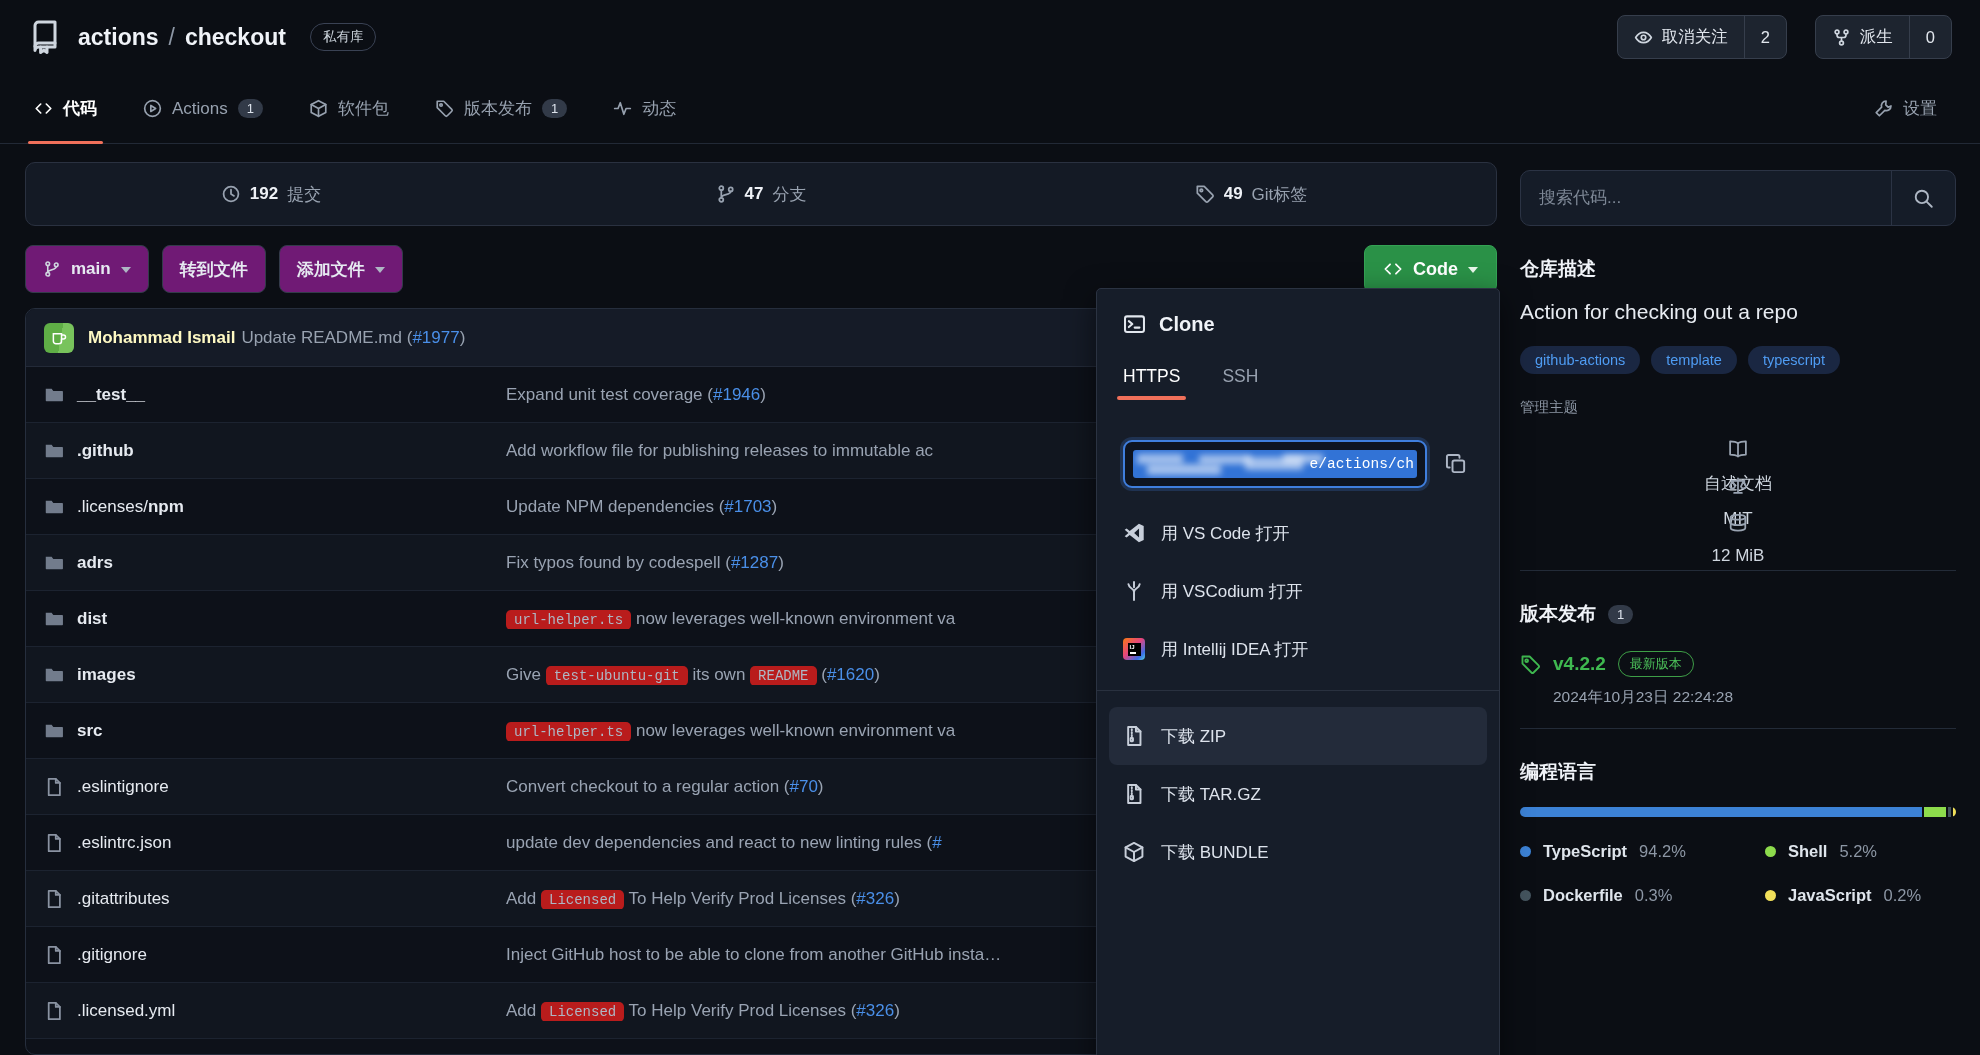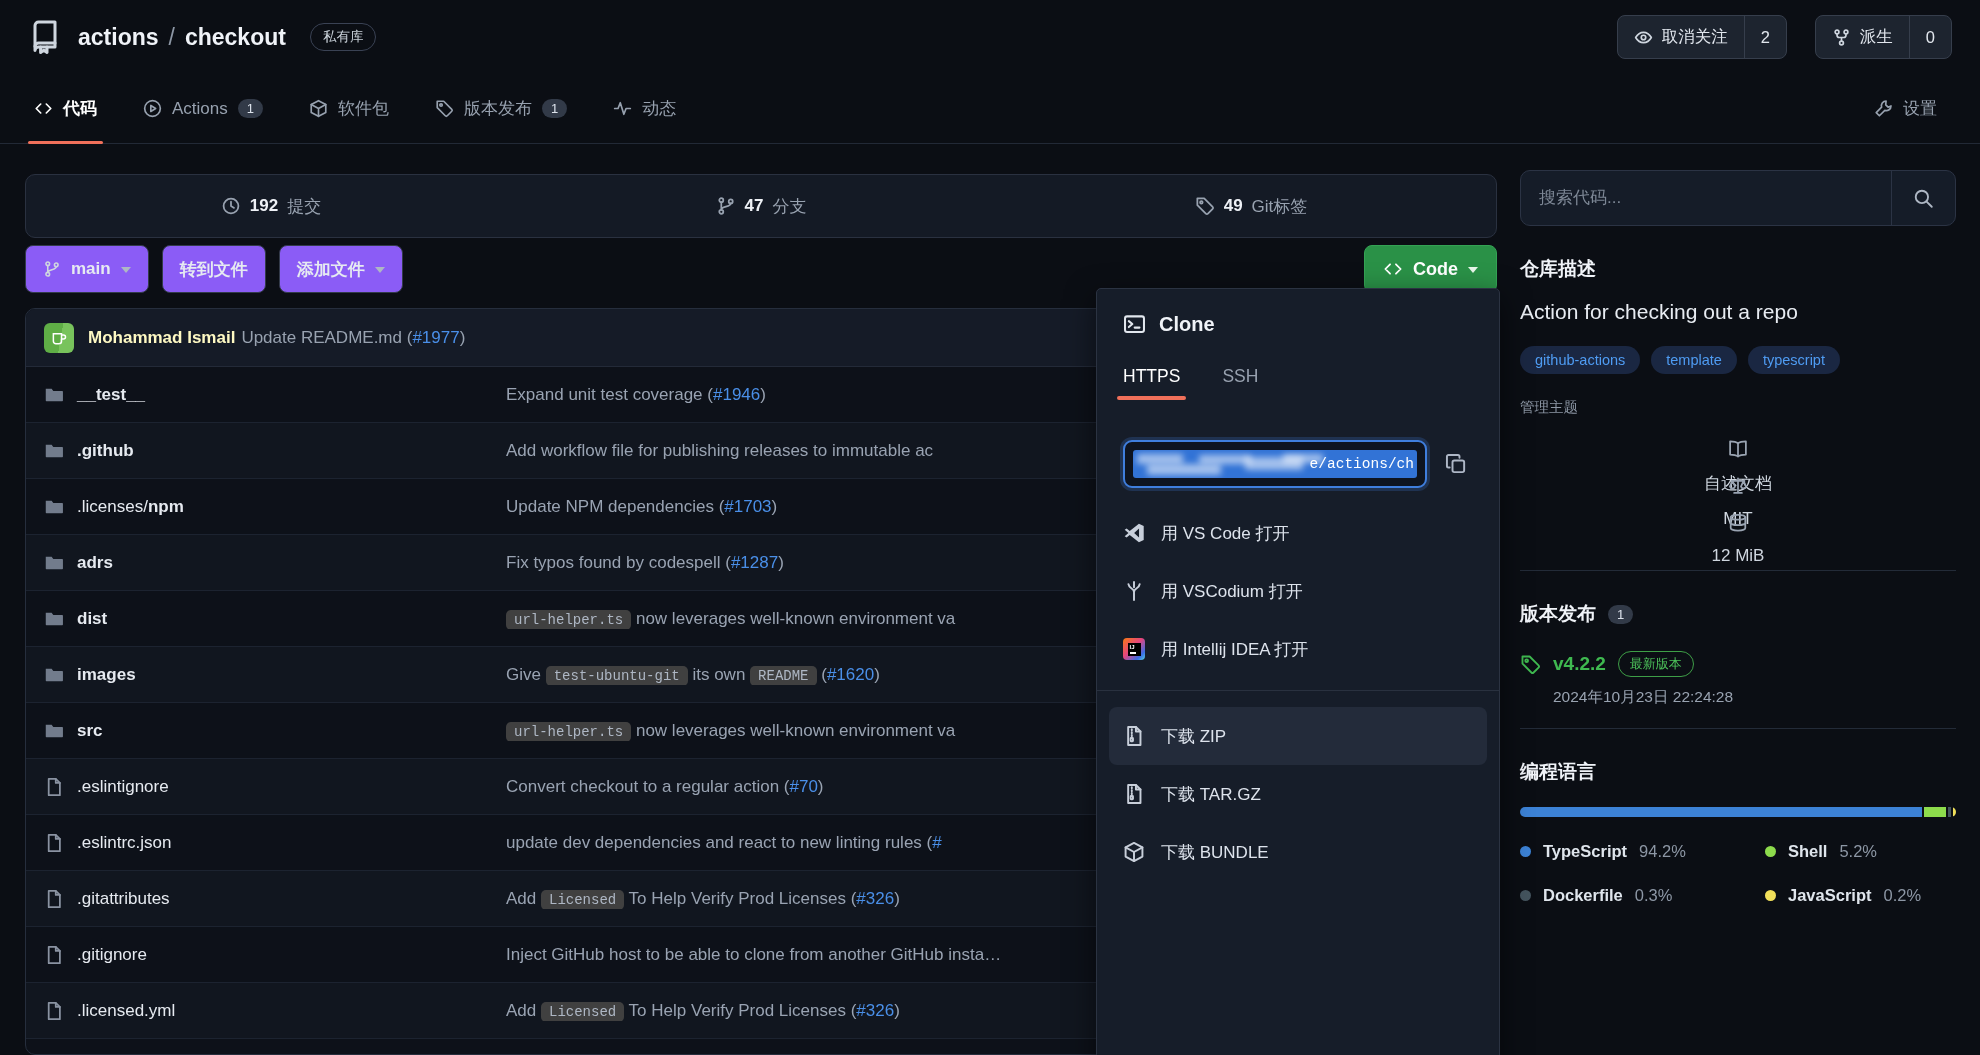--- a/index.html
+++ b/index.html
@@ -25,29 +25,29 @@
   
   .tabbar { display:flex; align-items:stretch; height:70px; padding:0 28px; border-bottom:1px solid #222936; }
   .tab { display:flex; align-items:center; gap:10px; padding:0 6px; margin-right:34px; font-size:17px; color:#97a1af; position:relative; cursor:pointer; }
   .tab .ic { width:19px; height:19px; }
   .tab.active { color:#fff; font-weight:bold; }
   .tab.active::after { content:""; position:absolute; left:0; right:0; bottom:-1px; height:3px; background:#f0705a; border-radius:2px; }
   .tab-badge { background:#323a48; color:#dde3ec; font-size:13px; font-weight:normal; border-radius:11px; padding:2px 9px; }
   .tab-settings { margin-left:auto; margin-right:9px; }
 
   
-  .stats { position:absolute; left:25px; top:174px; width:1472px; height:64px; display:flex;
+  .stats { position:absolute; left:25px; top:162px; width:1472px; height:64px; display:flex;
            background:#141a25; border:1px solid #2a3140; border-radius:10px; }
   .stat { flex:1; display:flex; align-items:center; justify-content:center; gap:9px; font-size:17px; color:#98a2b0; cursor:pointer; }
   .stat .ic { width:20px; height:20px; }
   .stat b { color:#eef1f6; font-weight:bold; }
 
   
   .toolbar { position:absolute; left:25px; top:245px; width:1472px; height:48px; display:flex; align-items:center; gap:13px; }
-  .tbtn { display:flex; align-items:center; gap:10px; height:48px; padding:0 17px; background:#8b5cf6; border:1px solid #333b4a;
+  .tbtn { display:flex; align-items:center; gap:10px; height:48px; padding:0 17px; background:#701a75; border:1px solid #333b4a;
           border-radius:8px; font-size:17px; font-weight:bold; color:#e6eaf1; cursor:pointer; }
   .tbtn .ic { width:18px; height:18px; color:#cfd6df; }
   .caret { width:0; height:0; border-left:5.5px solid transparent; border-right:5.5px solid transparent; border-top:6.5px solid #aeb7c4; margin-top:2px; }
   .code-btn { margin-left:auto; display:flex; align-items:center; gap:10px; height:48px; padding:0 18px; background:#2a9147;
               border:1px solid #34a354; border-radius:8px; font-size:18px; font-weight:bold; color:#fff; cursor:pointer; }
   .code-btn .ic { width:20px; height:20px; color:#fff; }
   .code-btn .caret { border-top-color:#e8f6ea; }
 
   
   .filebox { position:absolute; left:25px; top:308px; width:1472px; height:747px; background:#0d1119;
@@ -60,21 +60,21 @@
   .commit-msg { font-size:17px; color:#98a2b0; }
   a.plink { color:#4a8fe8; text-decoration:none; cursor:pointer; }
   .frow { display:flex; align-items:center; height:56px; border-bottom:1px solid #1c2330; padding:0 18px; cursor:pointer; }
   .frow:nth-child(even) { background:#11161f; }
   .fname { width:462px; display:flex; align-items:center; gap:13px; font-size:17px; color:#e6eaf0; overflow:hidden; white-space:nowrap; }
   .fname .ic { width:20px; height:20px; color:#8a93a2; }
   .fname .pfx { font-weight:normal; }
   .fname .nm { font-weight:bold; }
   .frow.isfile .fname .nm { font-weight:normal; }
   .fmsg { flex:1; font-size:17px; color:#99a3b2; overflow:hidden; white-space:nowrap; }
-  .chip { background:#404040; border-radius:5px; padding:2px 8px; font-family:"Liberation Mono","DejaVu Sans Mono",monospace; font-size:14px; color:#aeb7c4; }
+  .chip { background:#b91c1c; border-radius:5px; padding:2px 8px; font-family:"Liberation Mono","DejaVu Sans Mono",monospace; font-size:14px; color:#aeb7c4; }
   .fdate { width:252px; text-align:right; font-size:16.5px; color:#9aa4b2; white-space:nowrap; }
 
   
   .clone-dd { position:absolute; left:1096px; top:288px; width:404px; height:796px; background:#161d29; border:1px solid #2b3342;
               border-radius:5px; box-shadow:0 10px 30px rgba(0,0,0,.55); z-index:50; padding:24px 26px; }
   .clone-title { display:flex; align-items:center; gap:13px; font-size:20px; font-weight:bold; color:#f0f3f8; }
   .clone-title .ic { width:23px; height:23px; color:#e2e7ee; }
   .clone-tabs { display:flex; gap:42px; margin-top:30px; font-size:17.5px; }
   .ctab { color:#97a1af; padding-bottom:13px; position:relative; cursor:pointer; }
   .ctab.active { color:#fff; }

